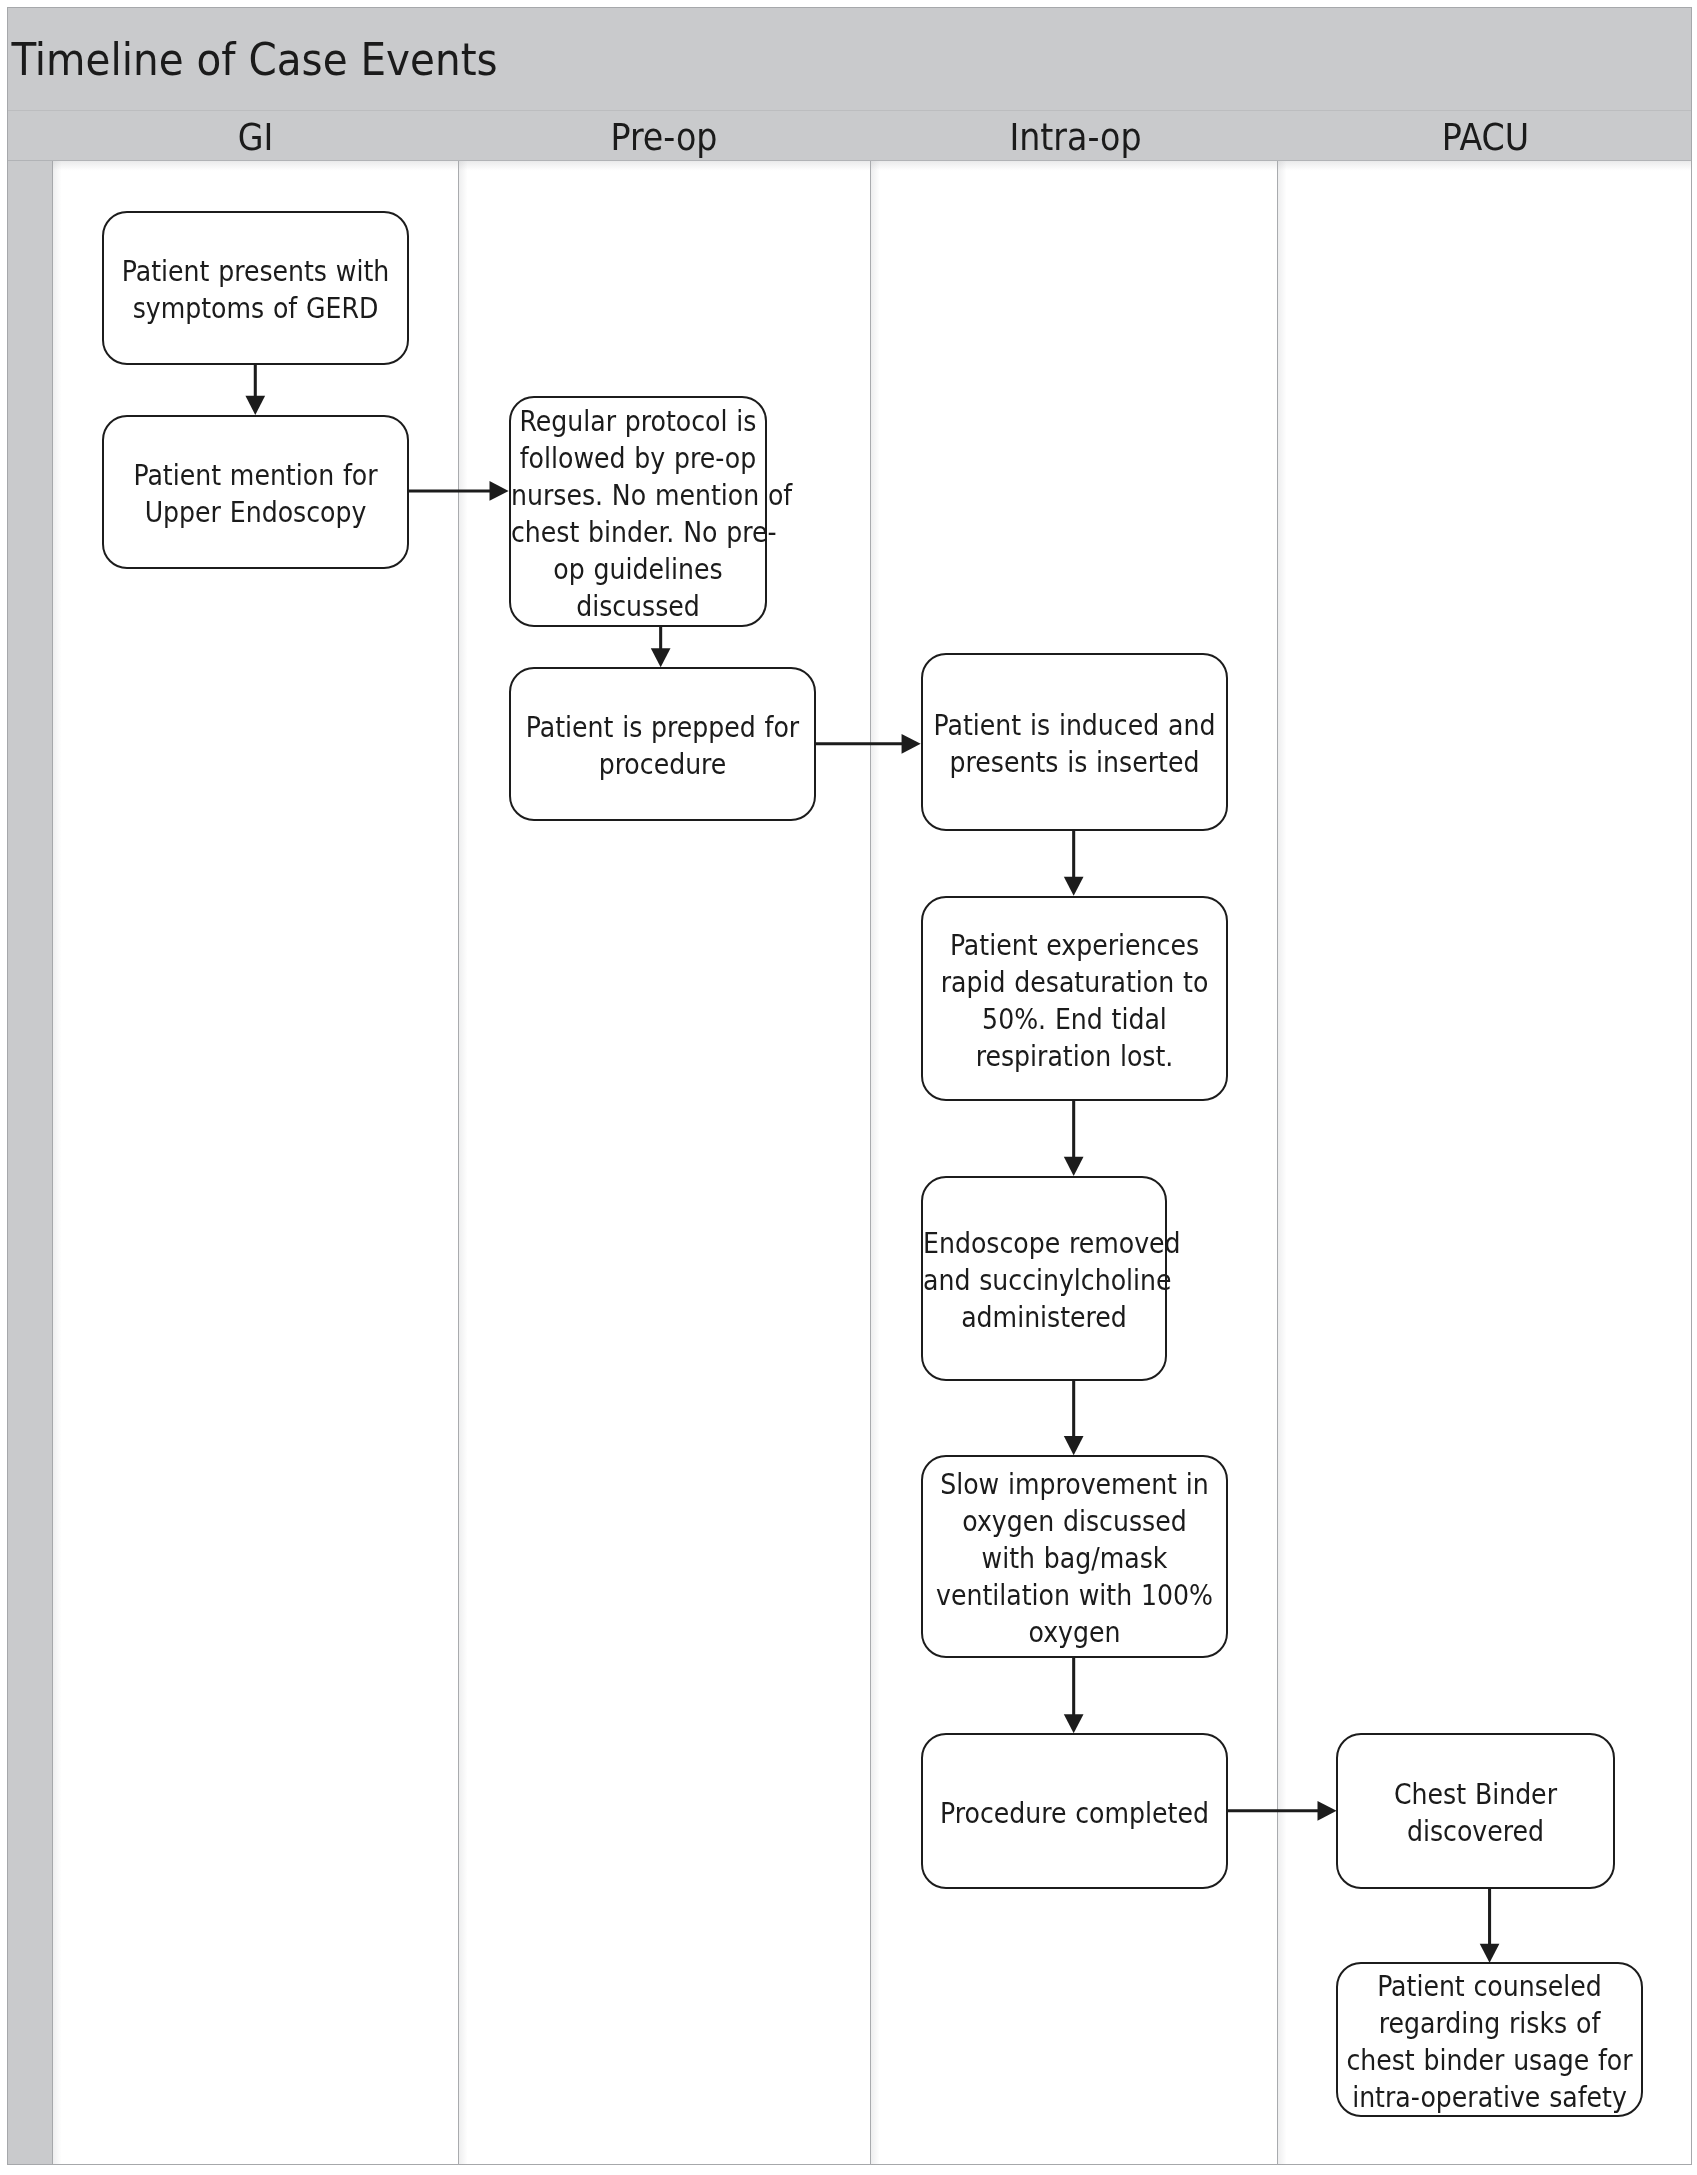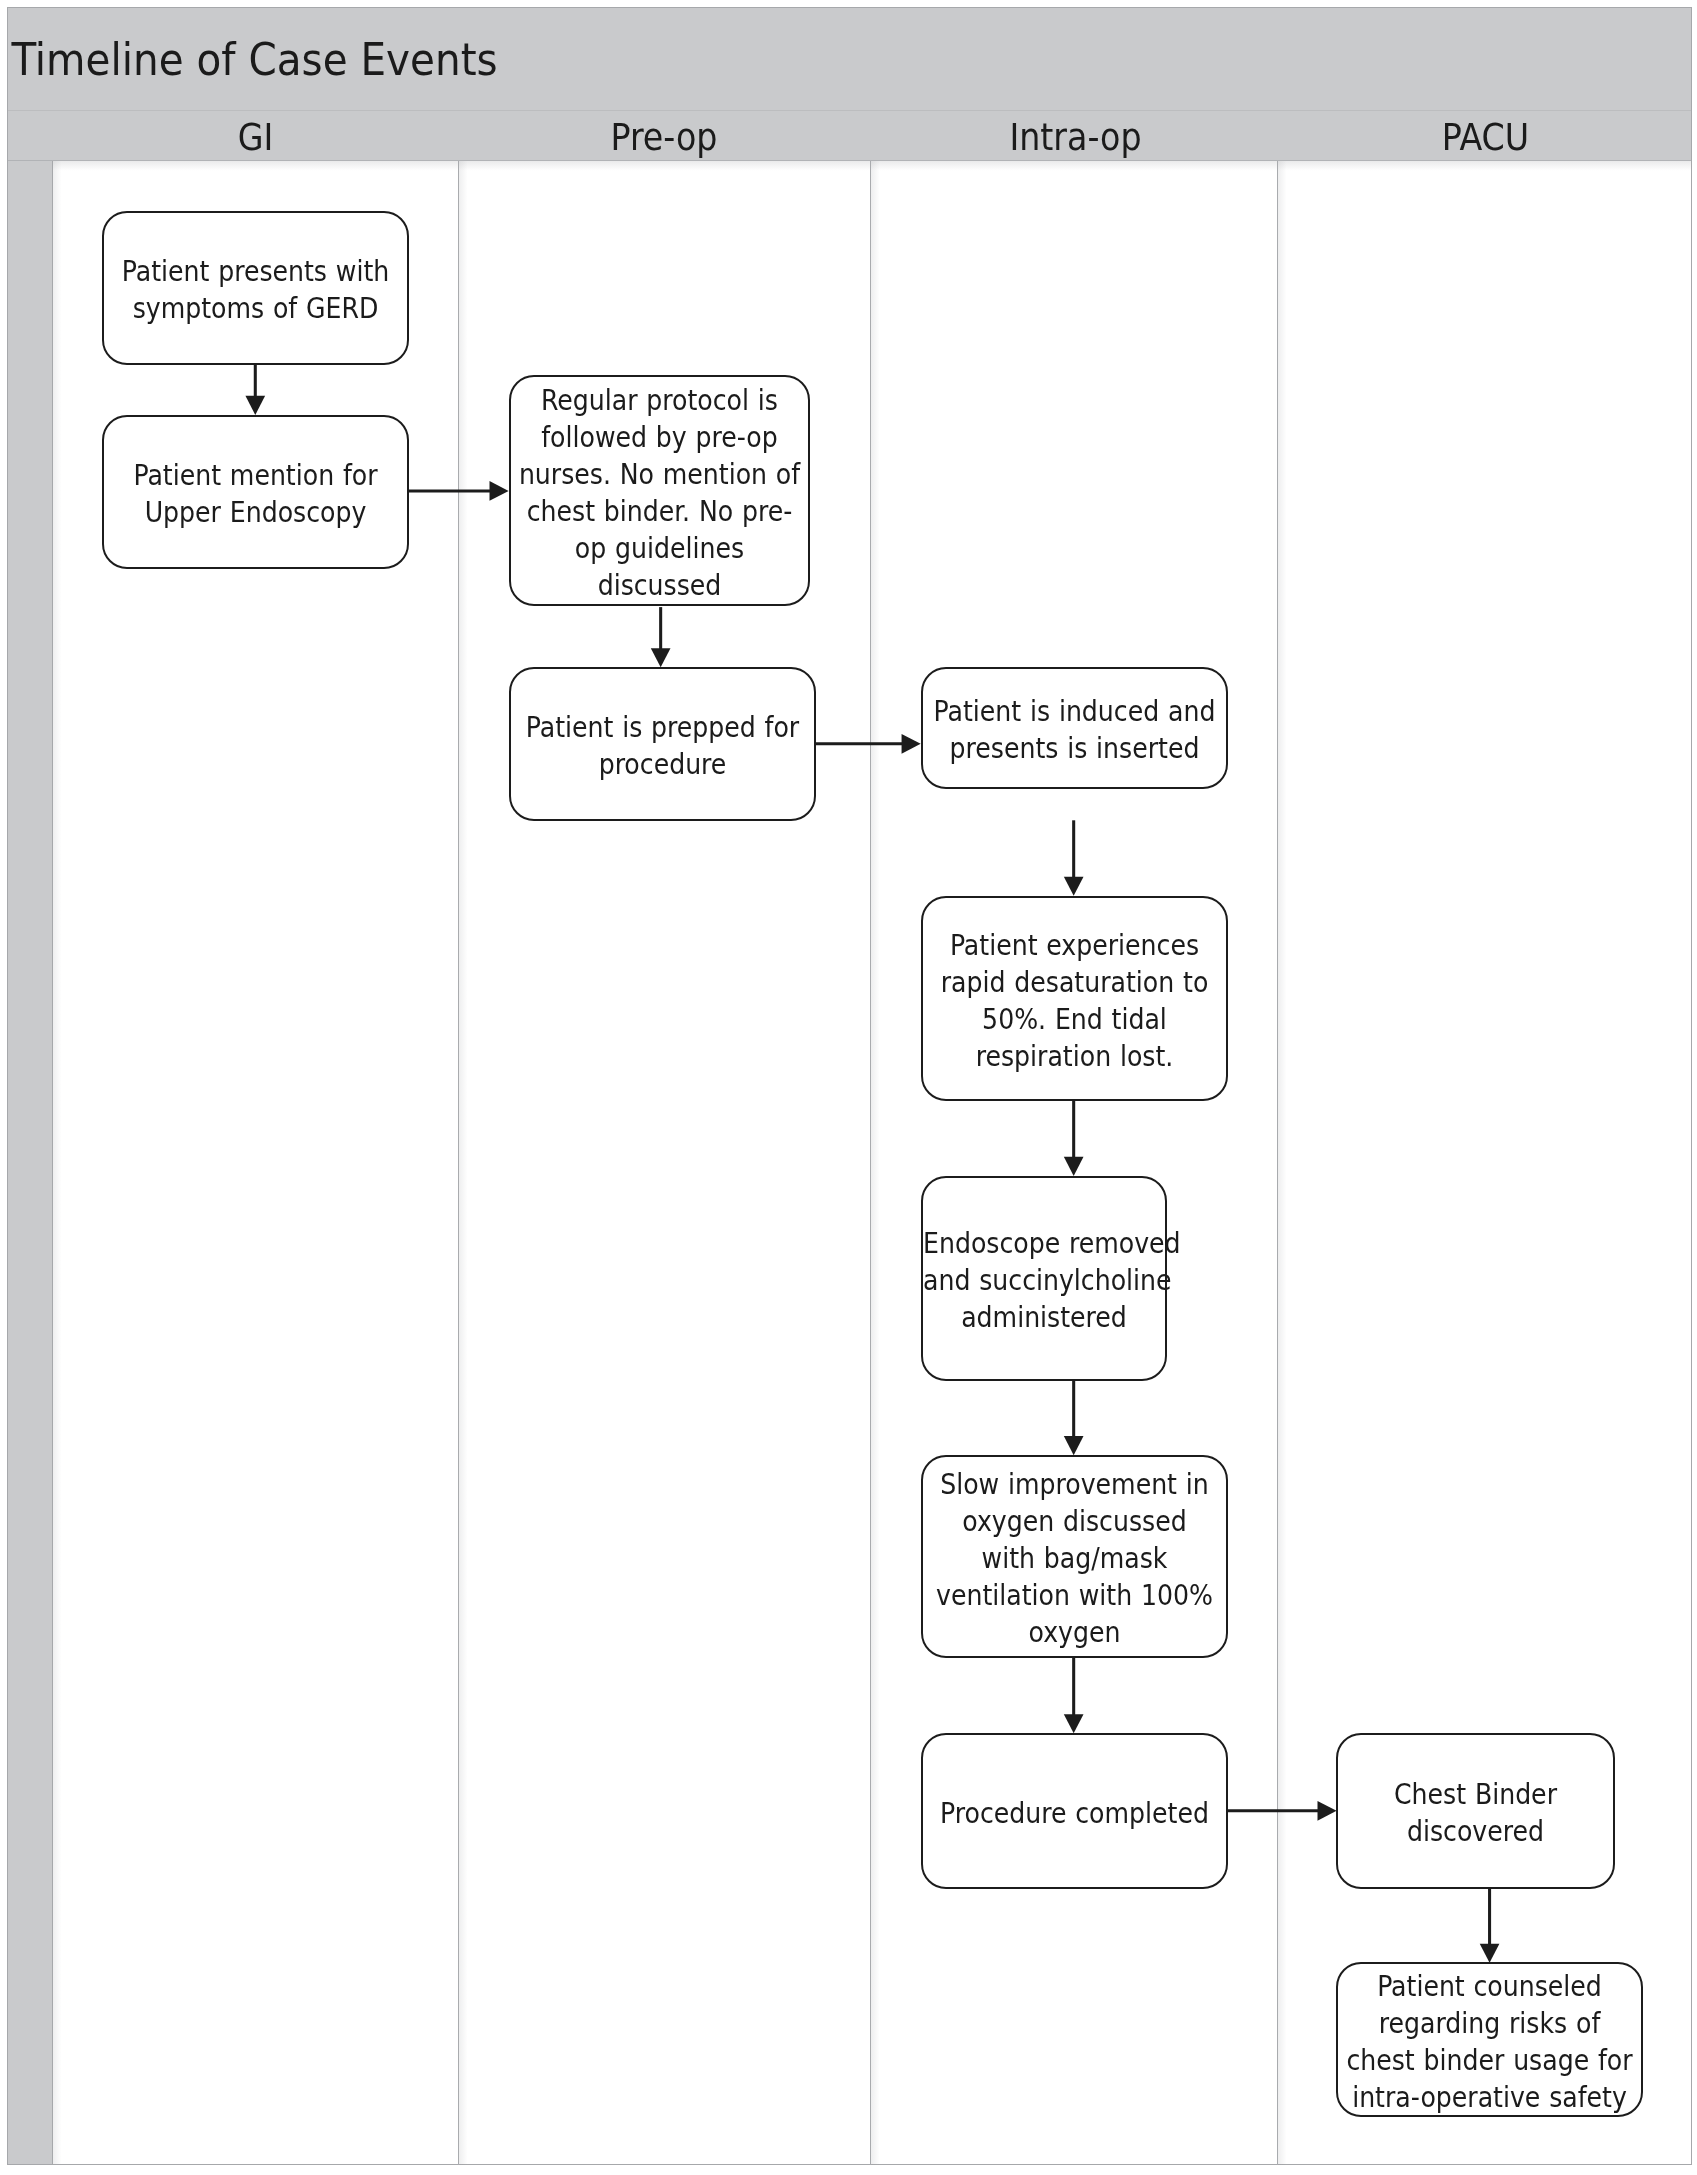--- a/index.html
+++ b/index.html
@@ -107,39 +107,39 @@
     </div>
   </div>
 
   <div class="node" style="left:102px;top:415px;width:307px;height:154px">
     <div class="txt">
       <span>Patient mention for</span>
       <span>Upper Endoscopy</span>
     </div>
   </div>
 
-  <div class="node" style="left:509px;top:375px;width:301px;height:231px">
+  <div class="node" style="left:509px;top:396px;width:258px;height:231px">
     <div class="txt">
       <span>Regular protocol is</span>
       <span>followed by pre-op</span>
       <span>nurses. No mention of</span>
       <span>chest binder. No pre-</span>
       <span>op guidelines</span>
       <span>discussed</span>
     </div>
   </div>
 
   <div class="node" style="left:509px;top:667px;width:307px;height:154px">
     <div class="txt">
       <span>Patient is prepped for</span>
       <span>procedure</span>
     </div>
   </div>
 
-  <div class="node" style="left:921px;top:667px;width:307px;height:122px">
+  <div class="node" style="left:921px;top:653px;width:307px;height:178px">
     <div class="txt">
       <span>Patient is induced and</span>
       <span>presents is inserted</span>
     </div>
   </div>
 
   <div class="node" style="left:921px;top:896px;width:307px;height:205px">
     <div class="txt">
       <span>Patient experiences</span>
       <span>rapid desaturation to</span>

